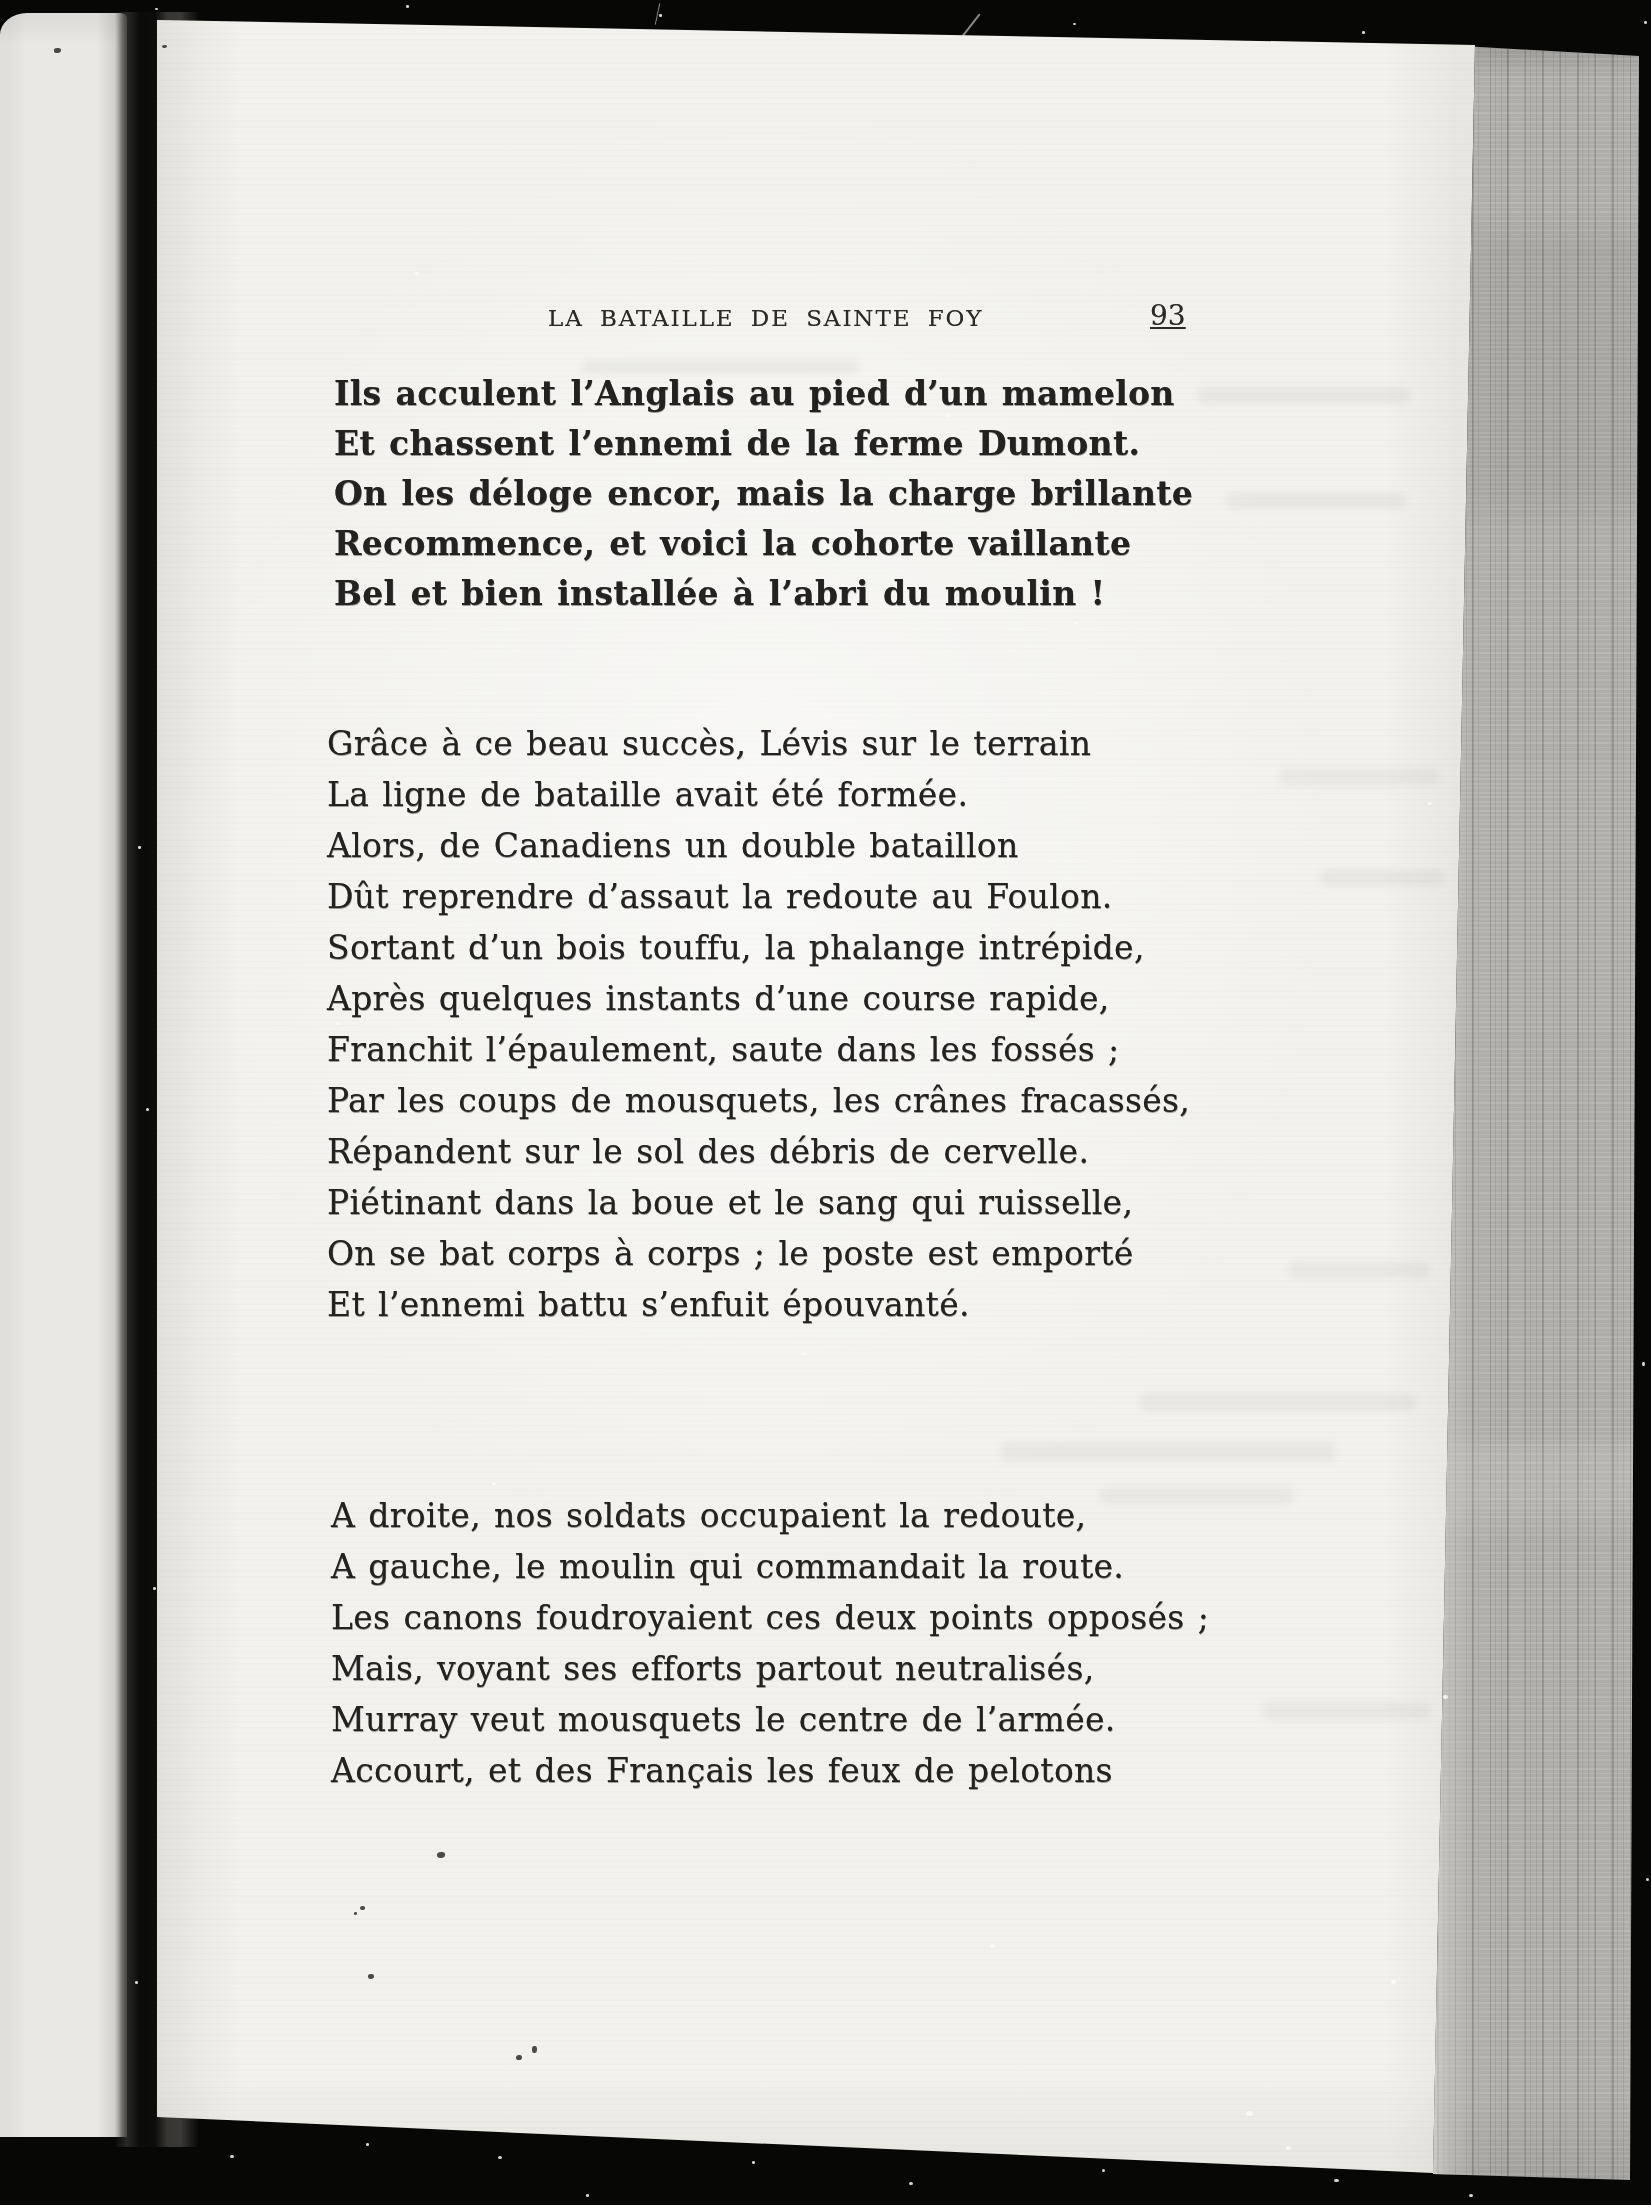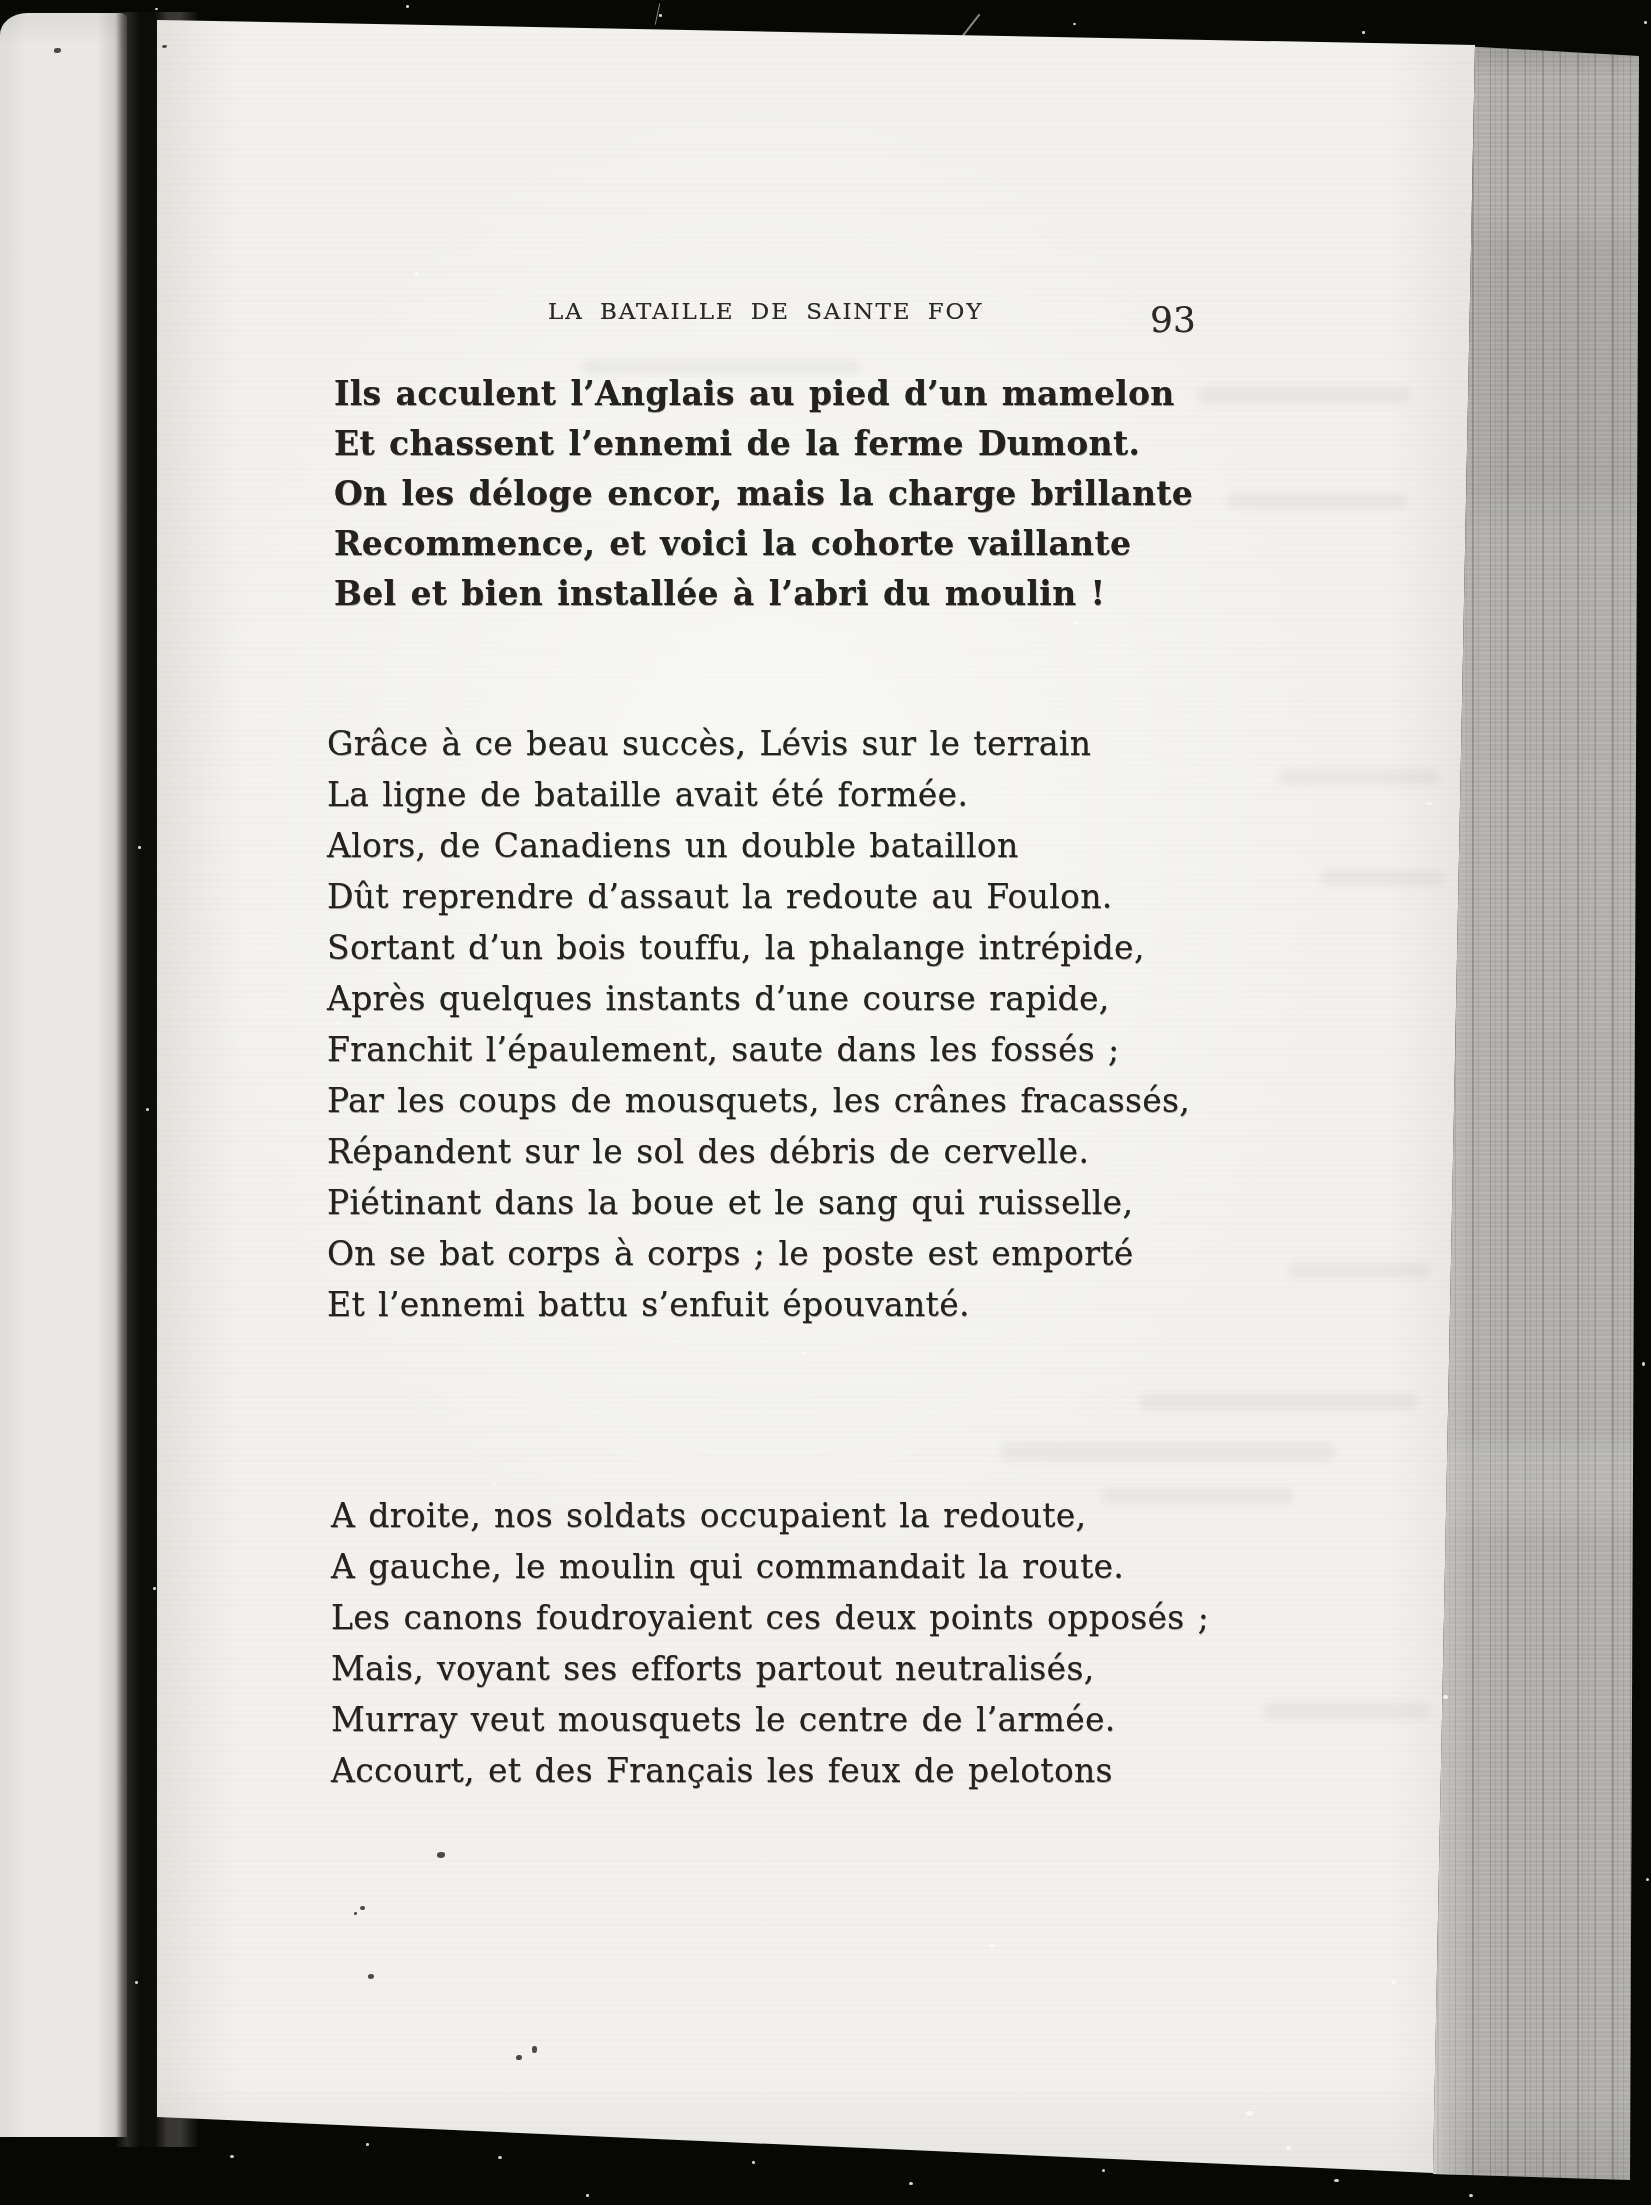--- a/index.html
+++ b/index.html
@@ -52,29 +52,30 @@
       radial-gradient(ellipse 841px 1100px at 46% 38%, rgba(255,255,255,0.55), rgba(255,255,255,0) 70%),
       linear-gradient(90deg, rgba(95,90,80,0.10) 0 5.2px, rgba(95,90,80,0.05) 39px, transparent 84px),
       linear-gradient(270deg, rgba(95,90,80,0.07) 0 19.4px, transparent 91px),
       linear-gradient(0deg, rgba(90,85,75,0.06) 0 32px, transparent 104px),
       repeating-linear-gradient(180deg, rgba(110,106,96,0.025) 0 1.3px, rgba(255,255,255,0.015) 1.3px 3.2px, transparent 3.2px 5.8px),
       var(--paper);
   }
 
   .running-header{position:absolute;left:0;top:0;width:100%;height:78px;}
   .header-title{
-    position:absolute;left:391px;top:282px;
+    position:absolute;left:391px;top:289px;
     font-size:23px;letter-spacing:1.9px;word-spacing:7.1px;
     color:#2b2a27;text-shadow:0 0 0.6px rgba(40,40,36,0.55);
     white-space:nowrap;
   }
   .page-number{
     position:absolute;left:993px;top:283px;
-    font-size:36px;color:#2b2a27;
+    font-size:28px;color:#2b2a27;
     text-shadow:0 0 0.6px rgba(40,40,36,0.55);
+    text-decoration:underline;
   }
 
   .stanza{position:absolute;white-space:nowrap;}
   .stanza .poem-line{
     font-size:33px;line-height:51px;
     color:var(--ink);
     letter-spacing:0.3px;word-spacing:0.07em;
     text-shadow:0.4px 0.5px 0.5px rgba(35,33,30,0.42), 0 0 0.6px rgba(35,33,30,0.3);
     white-space:nowrap;
   }

